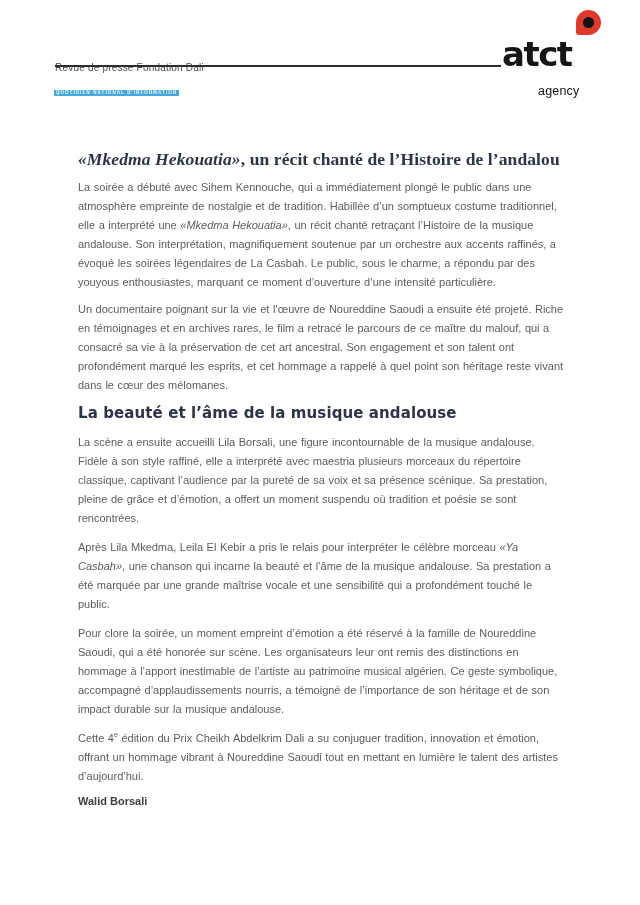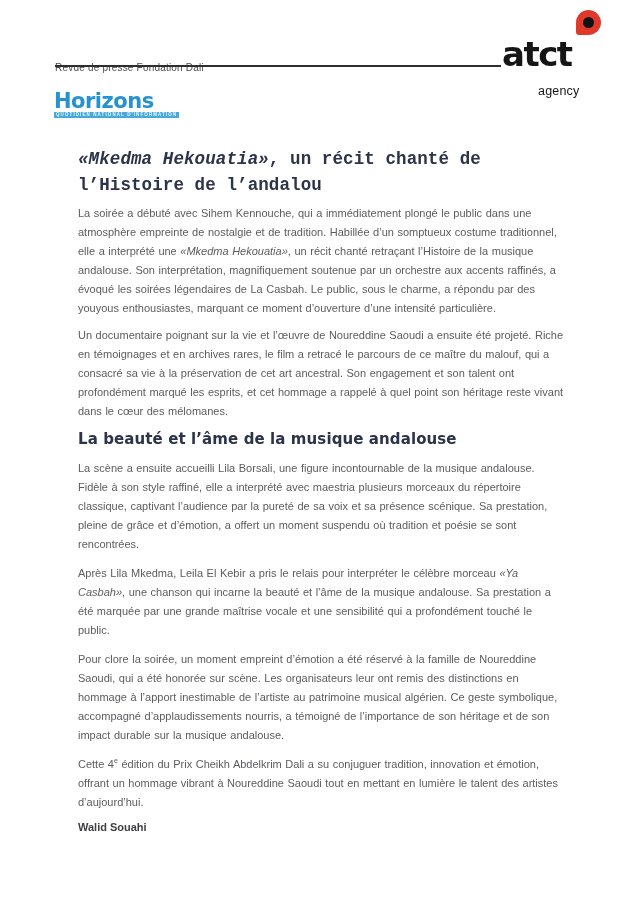--- a/index.html
+++ b/index.html
@@ -48,21 +48,21 @@
   .horizons-tagline {
     display:block; background:#47a9da; color:#eaf6fd;
     font-size:4.5px; letter-spacing:1.1px; line-height:6px;
     padding:0 2px; text-transform:uppercase; white-space:nowrap;
     font-weight:700;
   }
 
   
   .article { position:absolute; left:78px; top:146px; width:486px; color:#5b5c5f; }
   .article h1 {
-    font-family:Liberation Mono, monospace;
+    font-family:Liberation Serif, serif;
     font-size:17.5px; line-height:26px; font-weight:700; color:#2d3348;
     margin:0 0 6px; letter-spacing:.1px;
   }
   .article h1 em { font-style:italic; }
   .article p {
     font-size:11px; line-height:19px; margin:0 0 8px;
     color:#5b5c5f; word-spacing:.5px;
   }
   .article p em { font-style:italic; }
   .article .h2 {
@@ -87,21 +87,20 @@
 <div class="review-label">Revue de presse Fondation Dali</div>
 <div class="header-rule"></div>
 
 <div class="agency-logo">
   <span class="pin-icon"></span>
   <span class="agency-wordmark">atct</span>
   <span class="agency-sub">agency</span>
 </div>
 
 <div class="horizons-logo">
-  <span class="horizons-word">Horizons</span>
   <span class="horizons-tagline">QUOTIDIEN NATIONAL D'INFORMATION</span>
 </div>
 
 <div class="article">
 
   <h1><em>«Mkedma Hekouatia»</em><span>, un récit chanté de l’Histoire de l’andalou</span></h1>
 
   <p><span>La soirée a débuté avec Sihem Kennouche, qui a immédiatement plongé le public dans une atmosphère empreinte de nostalgie et de tradition. Habillée d’un somptueux costume traditionnel, elle a interprété une </span><em>«Mkedma Hekouatia»</em><span>, un récit chanté retraçant l’Histoire de la musique andalouse. Son interprétation, magnifiquement soutenue par un orchestre aux accents raffinés, a évoqué les soirées légendaires de La Casbah. Le public, sous le charme, a répondu par des youyous enthousiastes, marquant ce moment d’ouverture d’une intensité particulière.</span></p>
 
   <p>Un documentaire poignant sur la vie et l’œuvre de Noureddine Saoudi a ensuite été projeté. Riche en témoignages et en archives rares, le film a retracé le parcours de ce maître du malouf, qui a consacré sa vie à la préservation de cet art ancestral. Son engagement et son talent ont profondément marqué les esprits, et cet hommage a rappelé à quel point son héritage reste vivant dans le cœur des mélomanes.</p>
@@ -110,15 +109,15 @@
 
   <p class="p3">La scène a ensuite accueilli Lila Borsali, une figure incontournable de la musique andalouse. Fidèle à son style raffiné, elle a interprété avec maestria plusieurs morceaux du répertoire classique, captivant l’audience par la pureté de sa voix et sa présence scénique. Sa prestation, pleine de grâce et d’émotion, a offert un moment suspendu où tradition et poésie se sont rencontrées.</p>
 
   <p class="p4"><span>Après Lila Mkedma, Leila El Kebir a pris le relais pour interpréter le célèbre morceau </span><em>«Ya Casbah»</em><span>, une chanson qui incarne la beauté et l’âme de la musique andalouse. Sa prestation a été marquée par une grande maîtrise vocale et une sensibilité qui a profondément touché le public.</span></p>
 
 
   <p class="p5">Pour clore la soirée, un moment empreint d’émotion a été réservé à la famille de Noureddine Saoudi, qui a été honorée sur scène. Les organisateurs leur ont remis des distinctions en hommage à l’apport inestimable de l’artiste au patrimoine musical algérien. Ce geste symbolique, accompagné d’applaudissements nourris, a témoigné de l’importance de son héritage et de son impact durable sur la musique andalouse.</p>
 
   <p><span>Cette 4</span><sup>e</sup><span> édition du Prix Cheikh Abdelkrim Dali a su conjuguer tradition, innovation et émotion, offrant un hommage vibrant à Noureddine Saoudi tout en mettant en lumière le talent des artistes d’aujourd’hui.</span></p>
 
-  <div class="byline">Walid Souahi</div>
+  <div class="byline">Walid Borsali</div>
 
 </div>
 
 </body></html>

